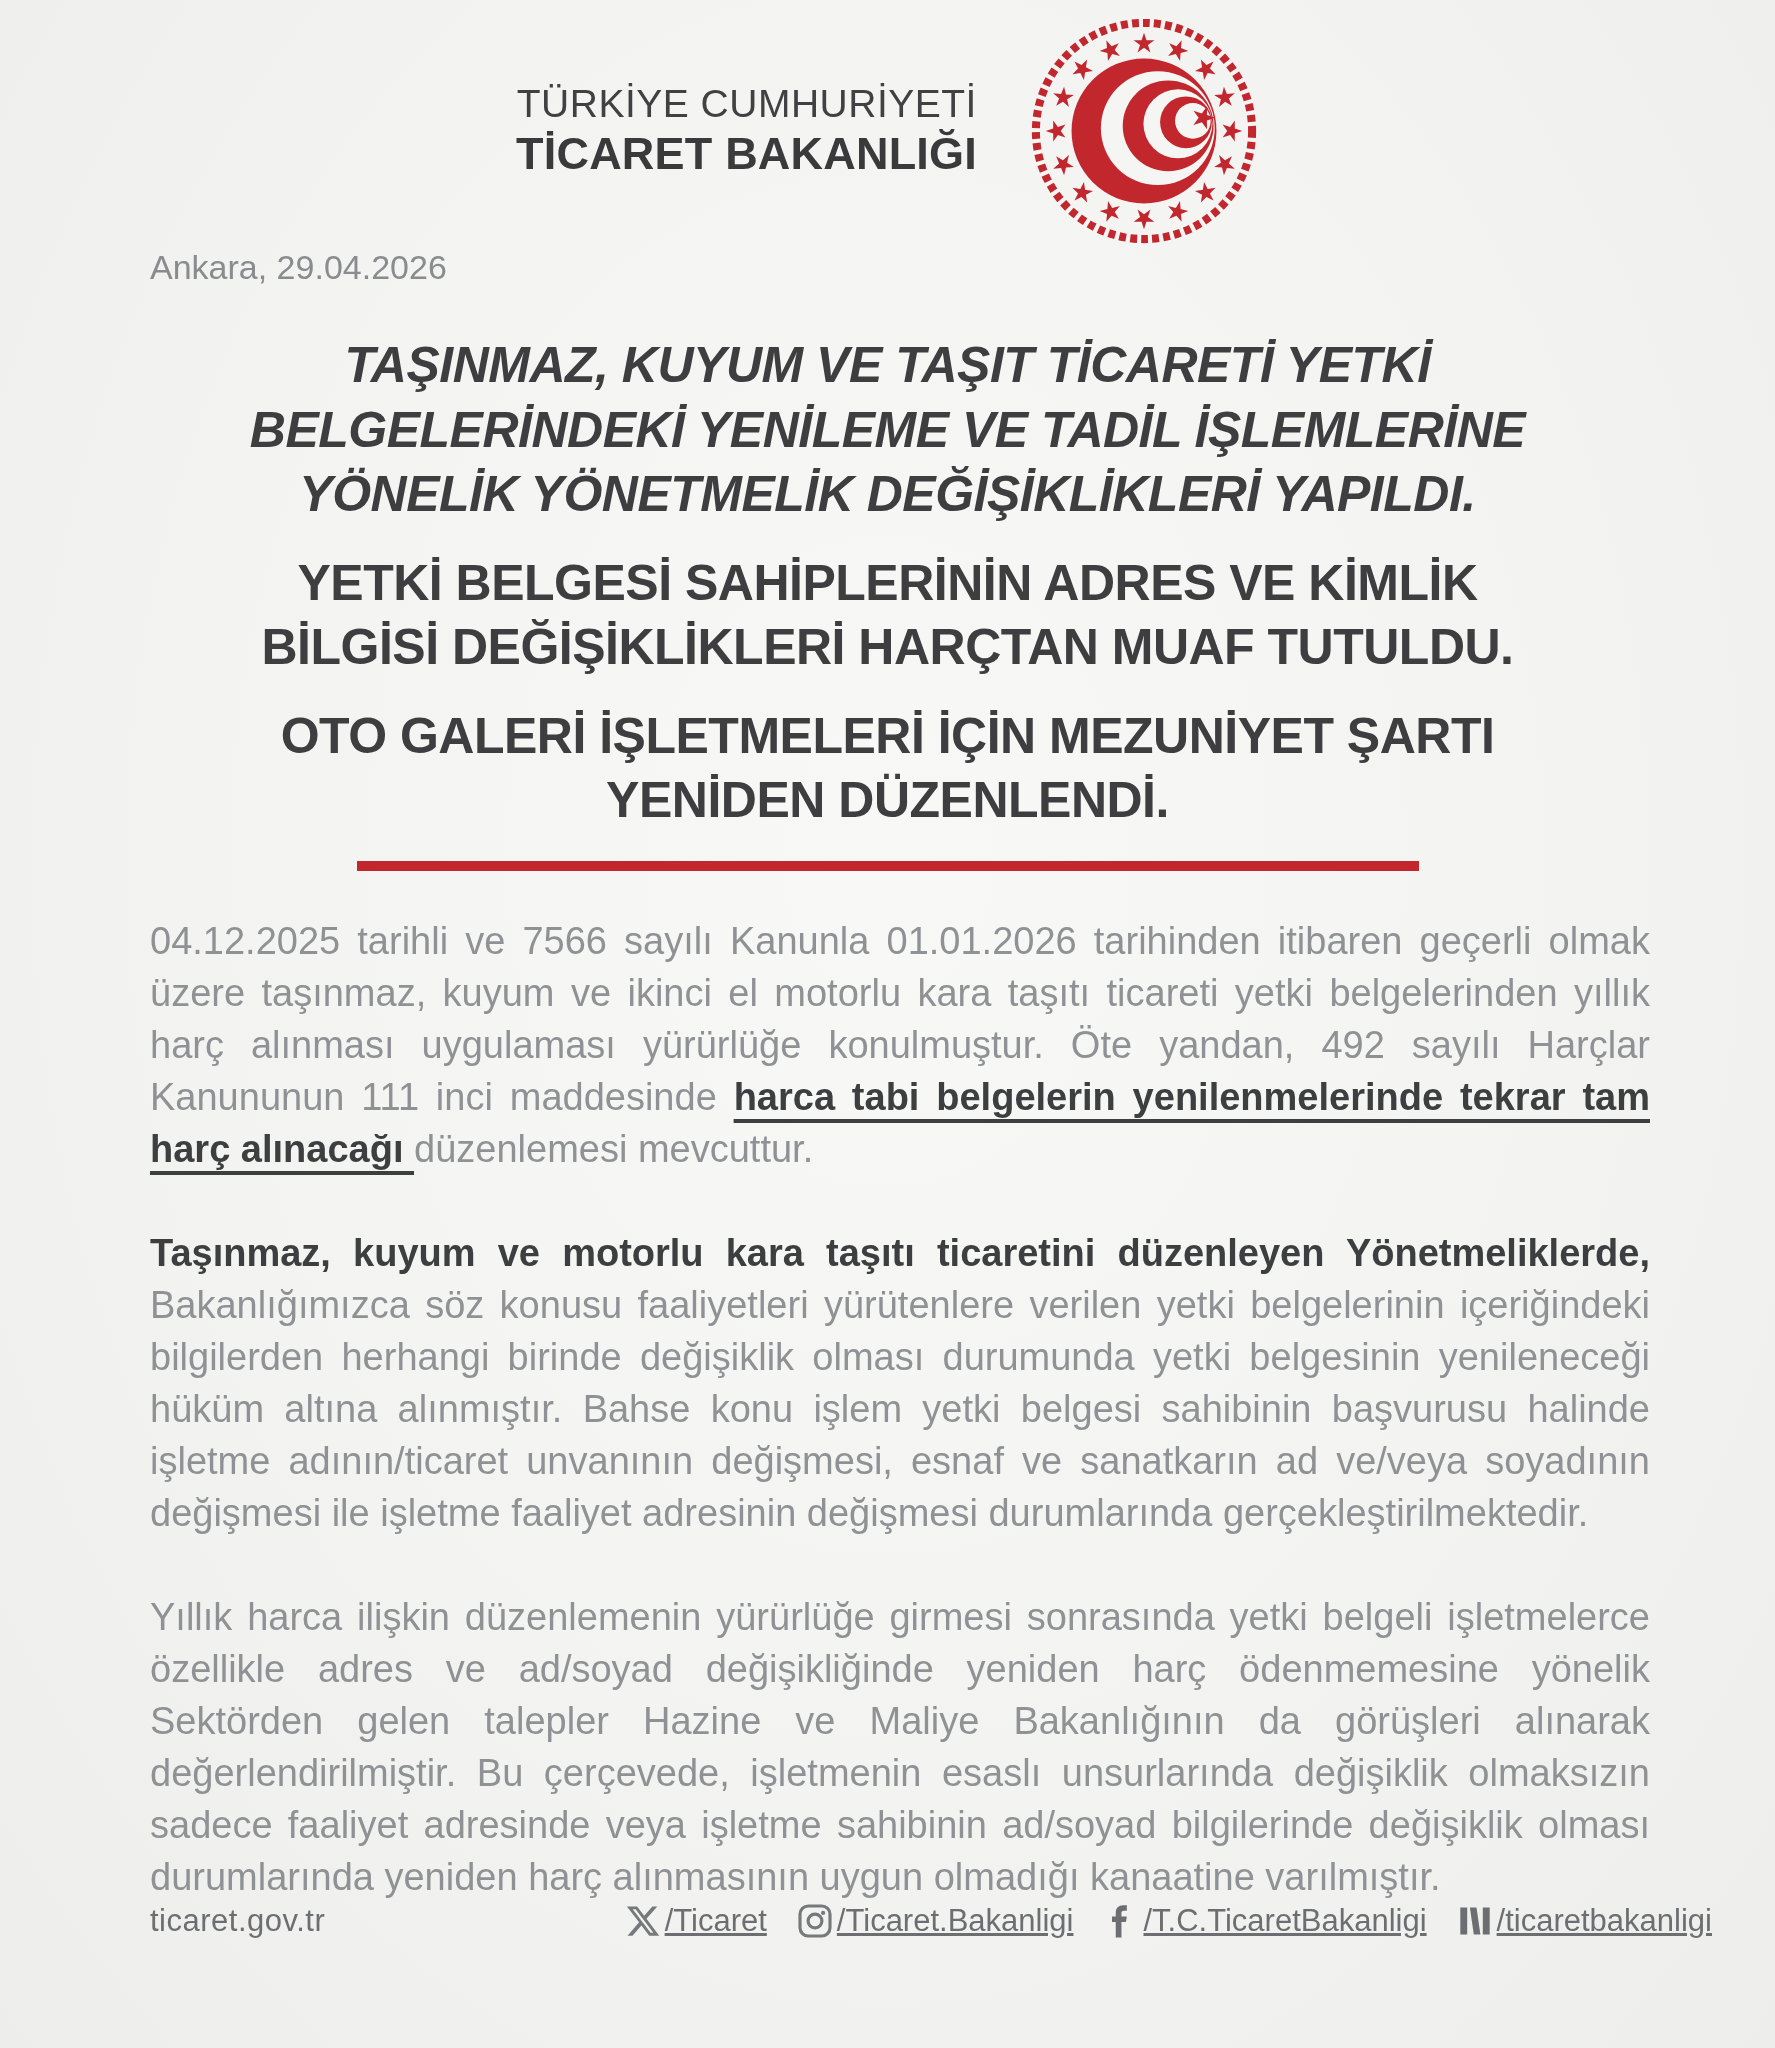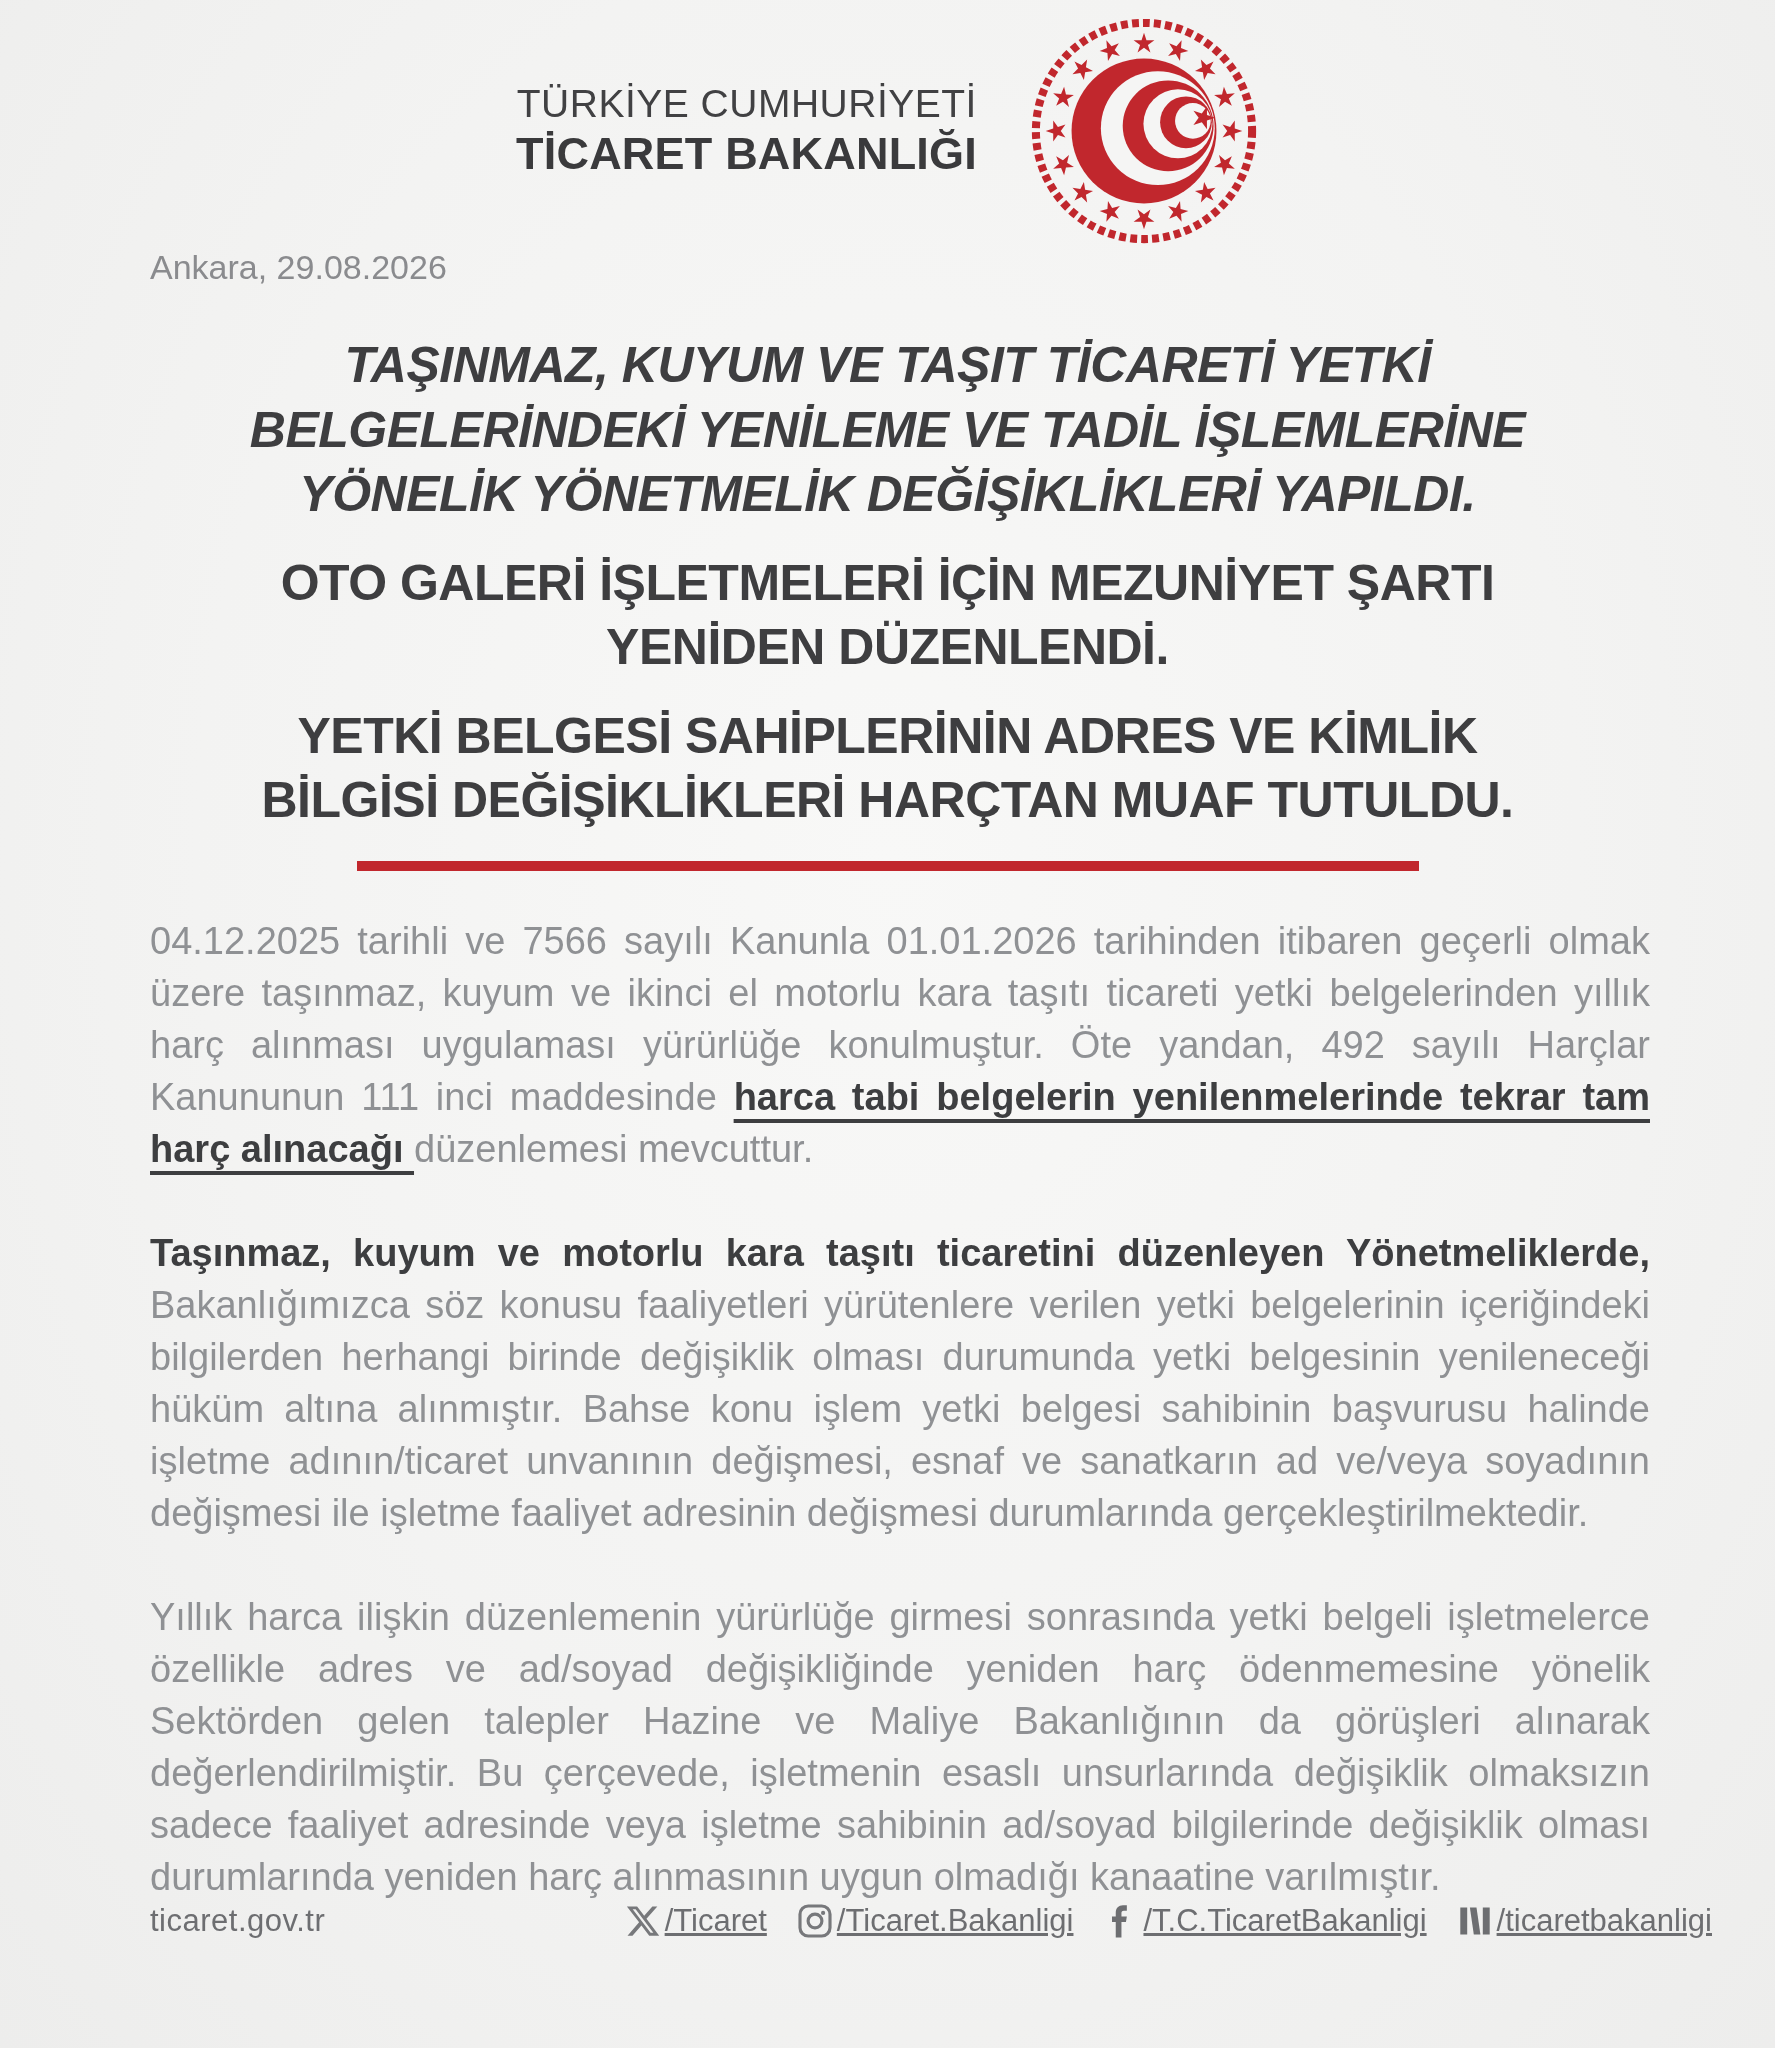--- a/index.html
+++ b/index.html
@@ -124,33 +124,33 @@
         <circle cx="121" cy="95.5" r="39.5" fill="#c1272d"></circle>
         <circle cx="129.5" cy="93.8" r="30" fill="#f5f5f4"></circle>
         <circle cx="136.5" cy="92.4" r="22.5" fill="#c1272d"></circle>
         <circle cx="142.5" cy="91.2" r="15.5" fill="#f5f5f4"></circle>
         <use href="#star5" transform="translate(151.5 88.5) rotate(18) scale(1.05)"></use>
       </svg>
     </div>
 
   </header>
 
-  <div class="dateline">Ankara, 29.08.2026</div>
+  <div class="dateline">Ankara, 29.04.2026</div>
 
   <div class="rule">
     <span class="seg g1"></span>
     <span class="seg r"></span>
     <span class="seg g2"></span>
   </div>
 
   <main>
     <div class="headlines">
       <h1>TAŞINMAZ, KUYUM VE TAŞIT TİCARETİ YETKİ BELGELERİNDEKİ YENİLEME VE TADİL İŞLEMLERİNE YÖNELİK YÖNETMELİK DEĞİŞİKLİKLERİ YAPILDI.</h1>
+      <h1>YETKİ BELGESİ SAHİPLERİNİN ADRES VE KİMLİK BİLGİSİ DEĞİŞİKLİKLERİ HARÇTAN MUAF TUTULDU.</h1>
       <h1>OTO GALERİ İŞLETMELERİ İÇİN MEZUNİYET ŞARTI YENİDEN DÜZENLENDİ.</h1>
-      <h1>YETKİ BELGESİ SAHİPLERİNİN ADRES VE KİMLİK BİLGİSİ DEĞİŞİKLİKLERİ HARÇTAN MUAF TUTULDU.</h1>
     </div>
     <div class="red-rule"></div>
 
     <div class="bodytext" id="paragraphs">
         <p class="body-par"><span class="normal">04.12.2025 tarihli ve 7566 sayılı Kanunla 01.01.2026 tarihinden itibaren geçerli olmak üzere taşınmaz, kuyum ve ikinci el motorlu kara taşıtı ticareti yetki belgelerinden yıllık harç alınması uygulaması yürürlüğe konulmuştur. Öte yandan, 492 sayılı Harçlar Kanununun 111 inci maddesinde </span><span class="bold-underline">harca tabi belgelerin yenilenmelerinde tekrar tam harç alınacağı </span><span class="normal">düzenlemesi mevcuttur.</span></p>
         <p class="body-par"><span class="bold">Taşınmaz, kuyum ve motorlu kara taşıtı ticaretini düzenleyen Yönetmeliklerde, </span><span class="normal">Bakanlığımızca söz konusu faaliyetleri yürütenlere verilen yetki belgelerinin içeriğindeki bilgilerden herhangi birinde değişiklik olması durumunda yetki belgesinin yenileneceği hüküm altına alınmıştır. Bahse konu işlem yetki belgesi sahibinin başvurusu halinde işletme adının/ticaret unvanının değişmesi, esnaf ve sanatkarın ad ve/veya soyadının değişmesi ile işletme faaliyet adresinin değişmesi durumlarında gerçekleştirilmektedir.</span></p>
         <p class="body-par"><span class="normal">Yıllık harca ilişkin düzenlemenin yürürlüğe girmesi sonrasında yetki belgeli işletmelerce özellikle adres ve ad/soyad değişikliğinde yeniden harç ödenmemesine yönelik Sektörden gelen talepler Hazine ve Maliye Bakanlığının da görüşleri alınarak değerlendirilmiştir. Bu çerçevede, işletmenin esaslı unsurlarında değişiklik olmaksızın sadece faaliyet adresinde veya işletme sahibinin ad/soyad bilgilerinde değişiklik olması durumlarında yeniden harç alınmasının uygun olmadığı kanaatine varılmıştır.</span></p>
       </div>
   </main>
 

